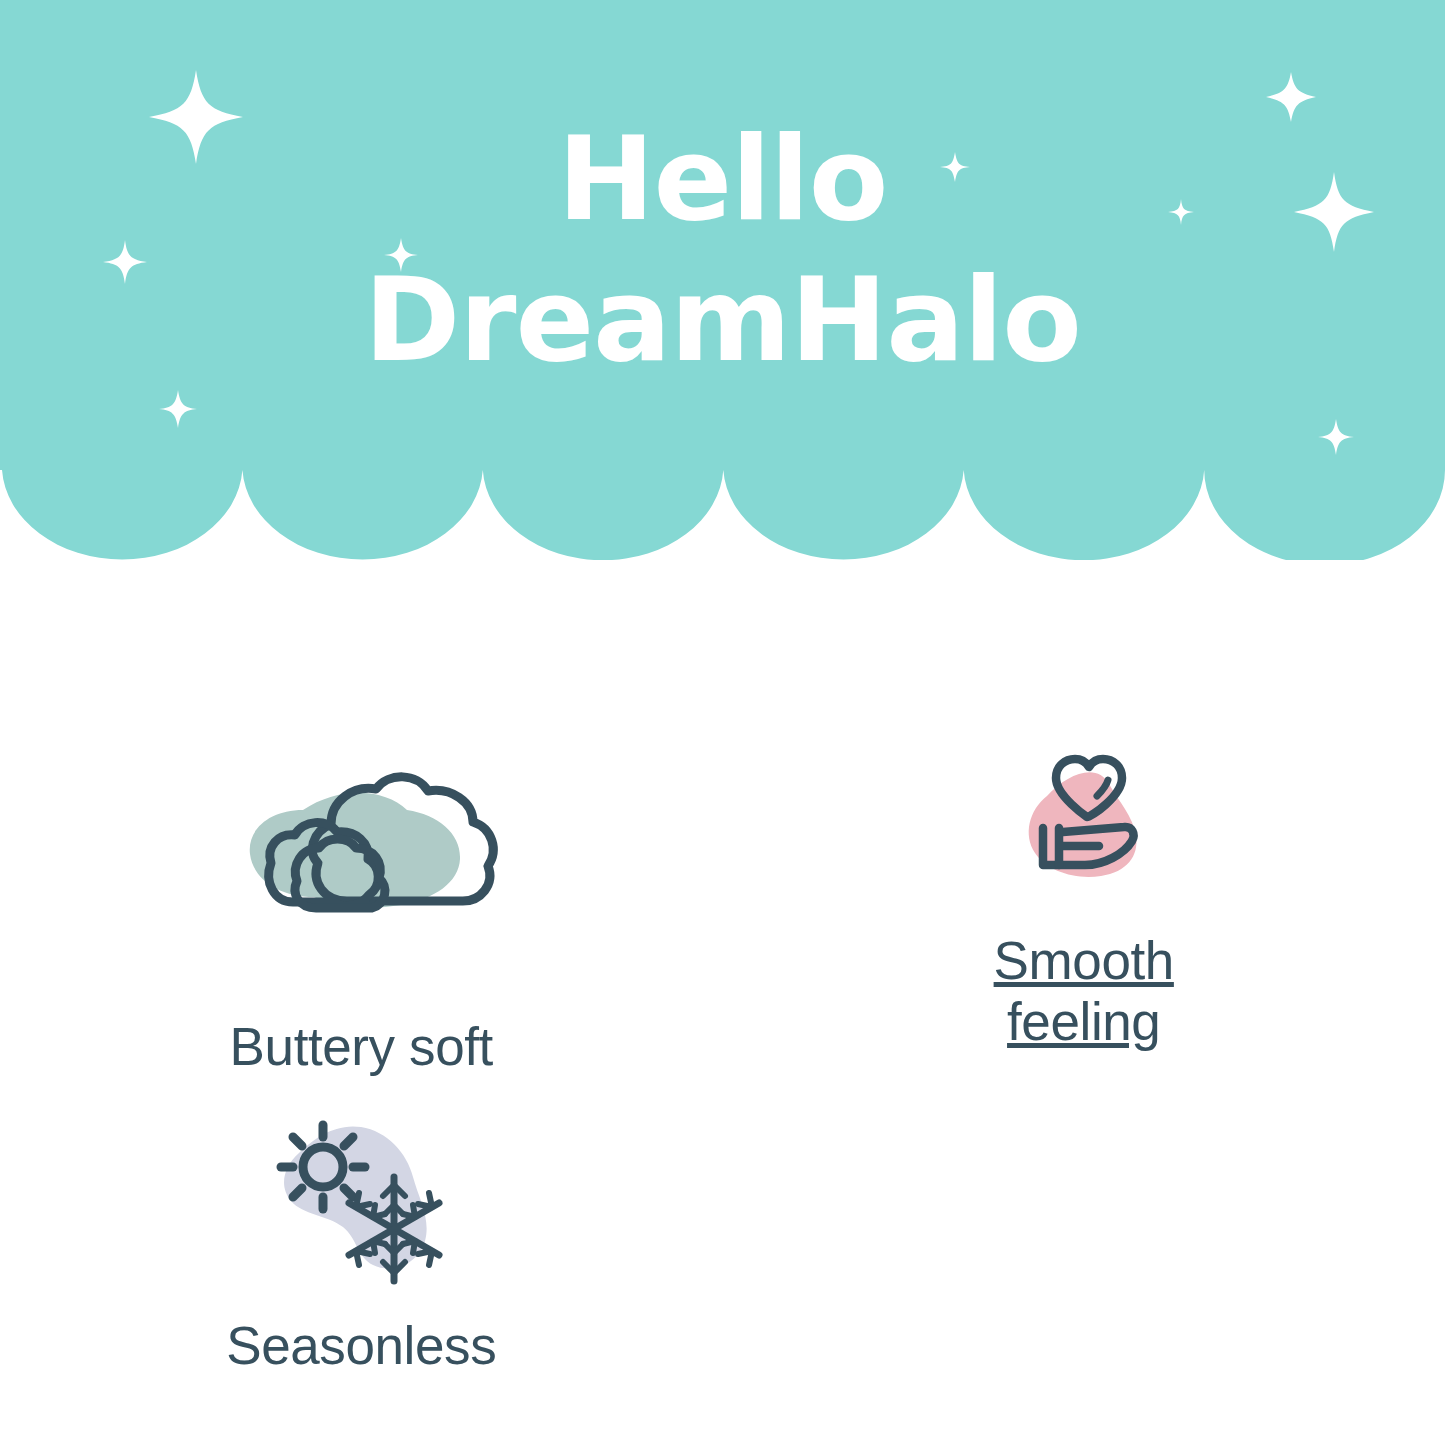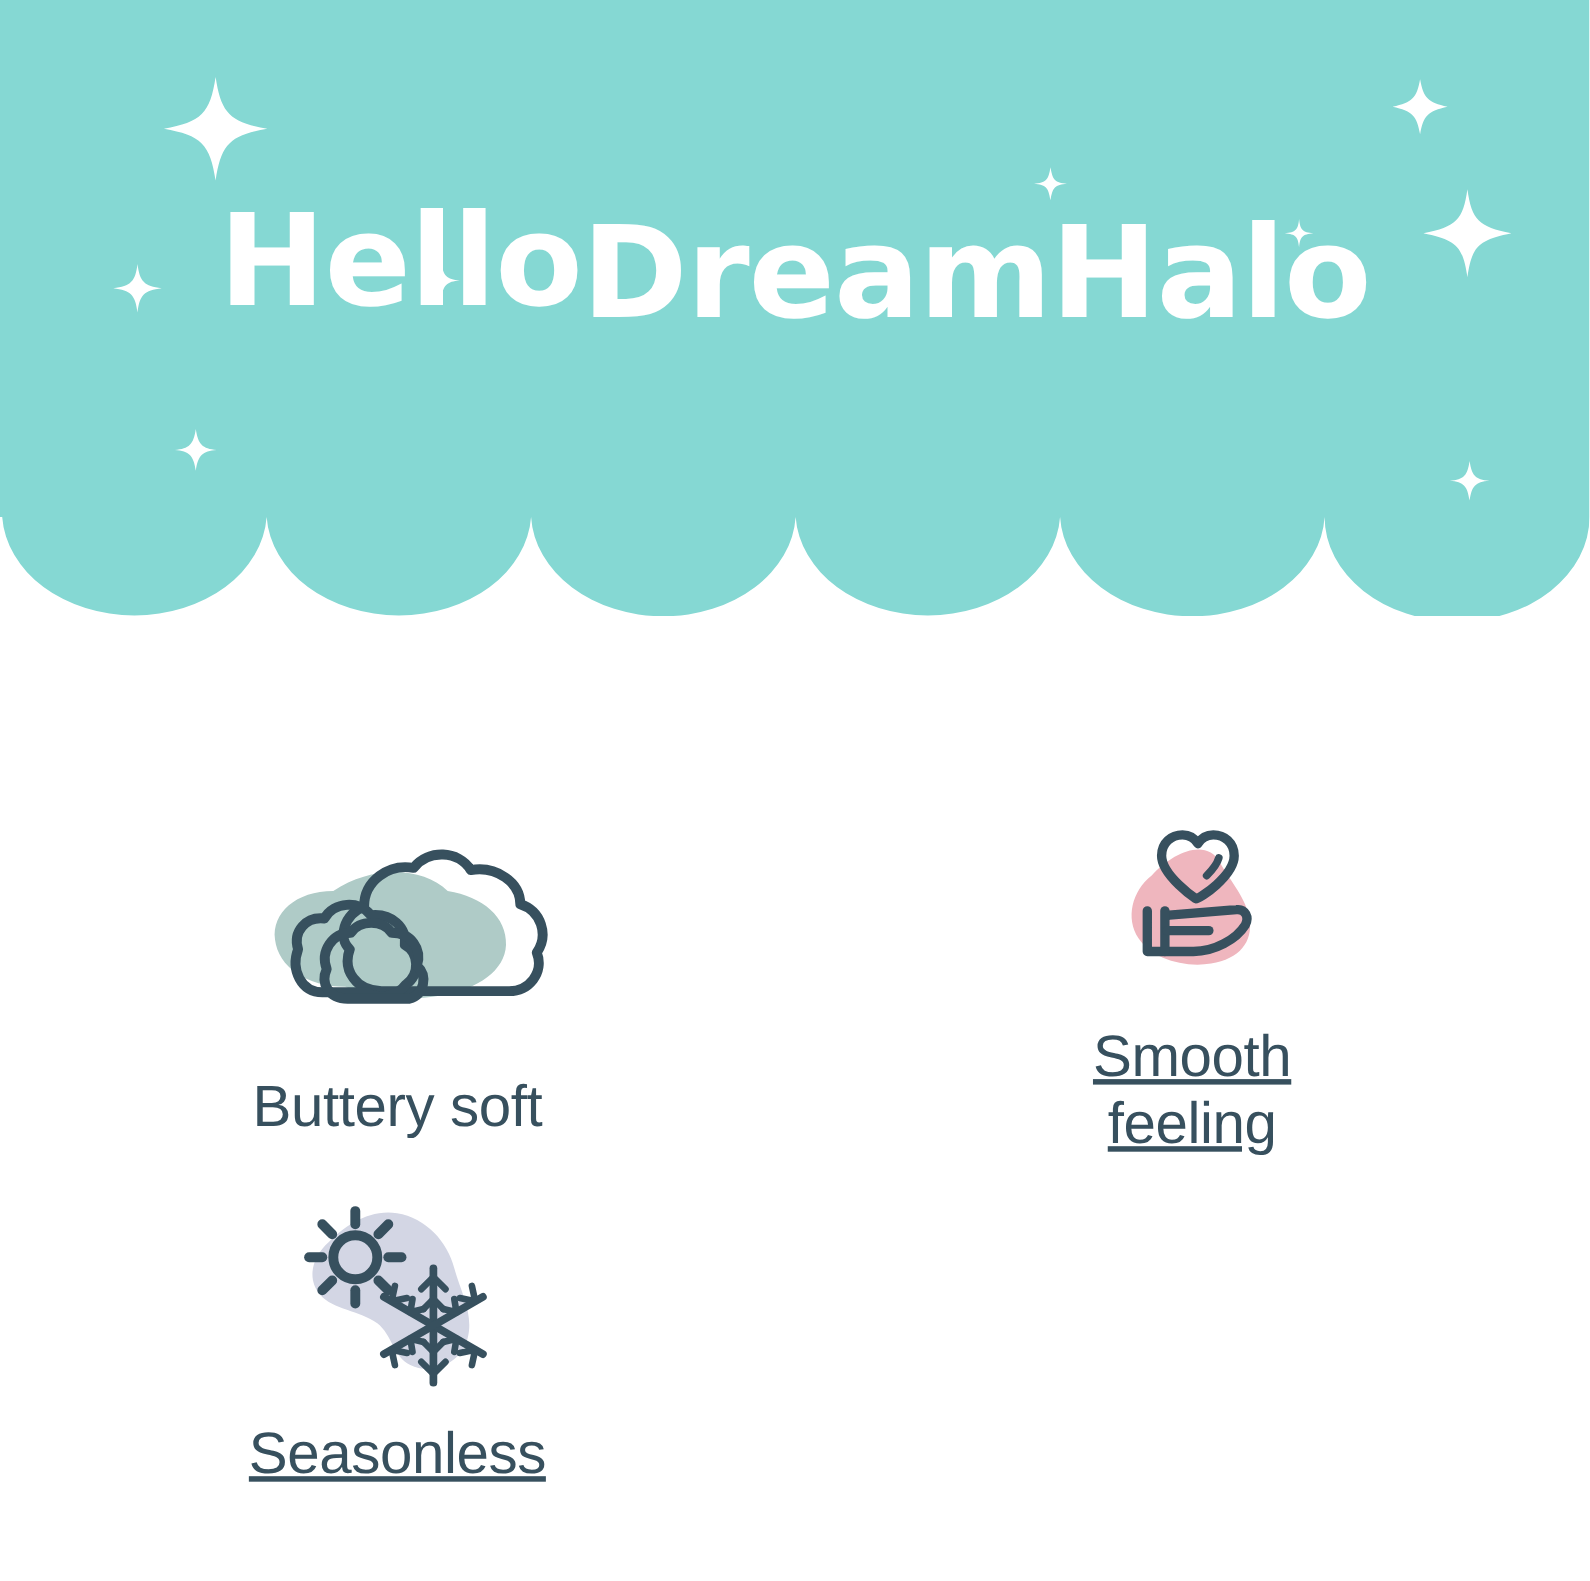--- a/index.html
+++ b/index.html
@@ -10,22 +10,22 @@
     position:relative; overflow:hidden;
   }
 
   
   #hero {
     position:absolute; left:0; top:0; width:1445px; height:560px;
   }
   #hero-bg { position:absolute; inset:0; width:100%; height:100%; display:block; }
 
   #hero-title {
-    position:absolute; left:0; top:0; width:1445px; height:480px;
-    display:flex; flex-direction:row; align-items:center; justify-content:center;
+    position:absolute; left:0; top:12px; width:1445px; height:480px;
+    display:flex; flex-direction:column; align-items:center; justify-content:center;
     z-index:3; pointer-events:none;
   }
   .hero-line {
     color:#ffffff;
     font-weight:700;
     letter-spacing:-1px;
     text-align:center;
     line-height:1.06;
     font-family:"DejaVu Sans", sans-serif;
   }
@@ -52,31 +52,31 @@
     font-size:53px;
     line-height:1.16;
     text-align:center;
     font-weight:400;
     letter-spacing:-0.4px;
     white-space:pre-line;
     font-family:"Liberation Sans", sans-serif;
   }
 
   
-  .cell.c0 { justify-content:flex-start; padding-top:200px; }
+  .cell.c0 { justify-content:flex-start; padding-top:200px;gap:40px; }
   .cell.c0 .feat-label { margin-top:46px; }
 
   .cell.c1 { justify-content:flex-start; padding-top:180px; }
   .cell.c1 .feat-label { margin-top:40px;text-decoration:underline; }
 
   .cell.c2 { justify-content:flex-start; padding-top:60px; }
   .cell.c2 .feat-label { margin-top:48px; }
 
   .cell.c3 { justify-content:flex-start; padding-top:28px; }
-  .cell.c3 .feat-label { margin-top:30px;text-decoration:underline; }
+  .cell.c3 .feat-label { margin-top:30px; }
 
   .cell.c0 .icon-wrap { width:300px; height:170px; }
   .cell.c1 .icon-wrap { width:170px; height:150px; }
   .cell.c2 .icon-wrap { width:230px; height:110px; }
   .cell.c3 .icon-wrap { width:200px; height:180px; }
 </style>
 </head>
 <body>
 
 <section id="hero">

